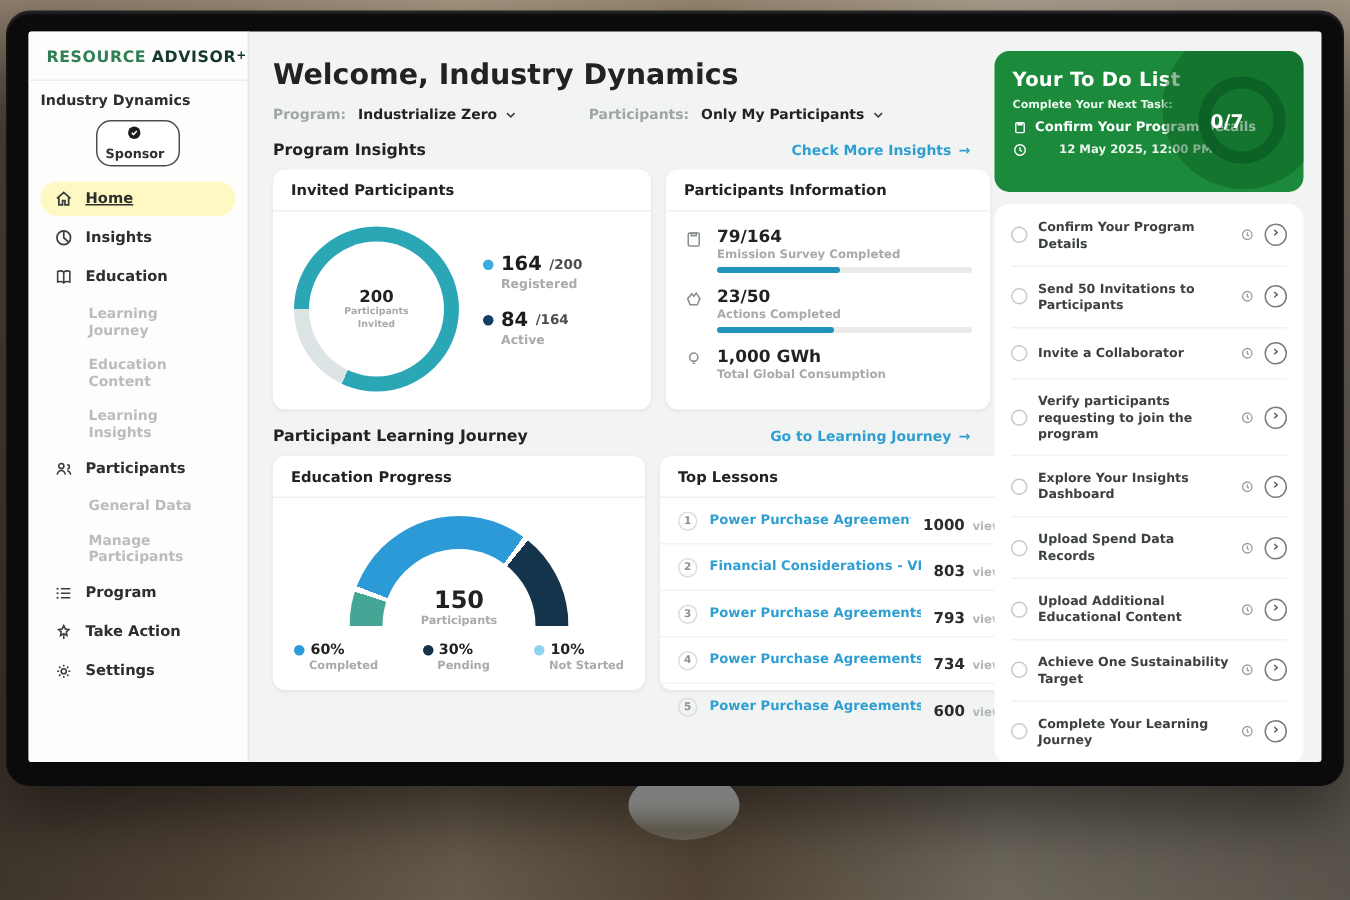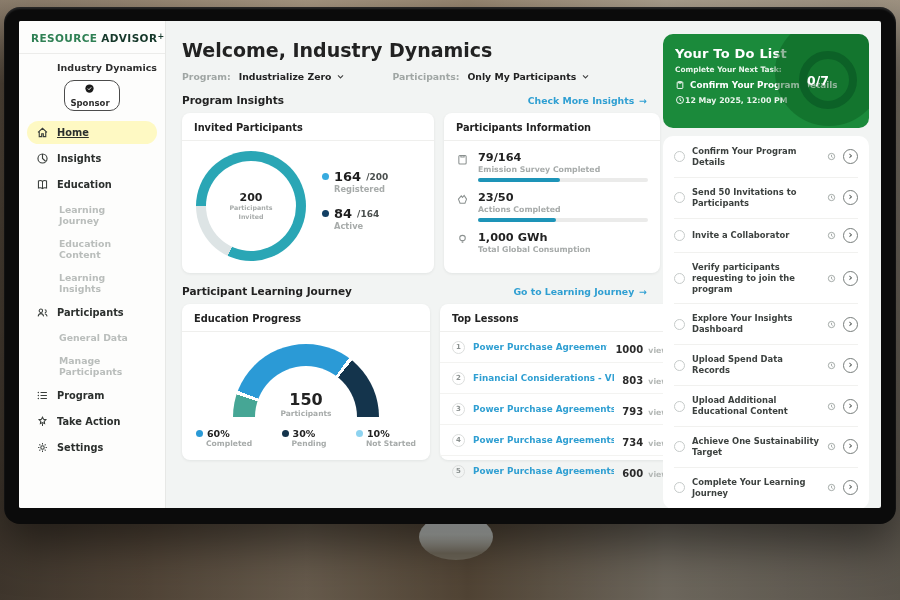--- a/index.html
+++ b/index.html
@@ -18,21 +18,21 @@
     border-radius:16px; padding:14px 15px 16px; box-shadow:0 20px 45px rgba(0,0,0,.5), inset 0 2px 2px rgba(255,255,255,.12); z-index:2; }
   .screen{ width:100%; height:100%; background:#f2f4f3; display:flex; overflow:hidden; border-radius:2px; }
 
   
   .sidebar{ width:147px; background:#fdfdfc; border-right:1px solid #e7e8e6; padding:11px 8px 0; flex:none; }
   .logo{ font-size:10.5px; letter-spacing:.4px; white-space:nowrap; padding-left:4px; }
   .logo .p1{ color:#2f8054; font-weight:700; }
   .logo .p2{ color:#16382a; font-weight:800; }
   .logo .plus{ color:#16382a; font-weight:800; font-size:8px; vertical-align:top; }
   .side-div{ border-top:1px solid #ececea; margin:9px -8px 8px; }
-  .org{ text-align:right; font-size:9.5px; font-weight:800; color:#2e2e2e; }
+  .org{ text-align:left; font-size:9.5px; font-weight:800; color:#2e2e2e; }
   .badge-row{ text-align:center; margin:6px 0 10px; }
   .badge{ display:inline-flex; align-items:center; gap:4px; border:1px solid #4c4c4c; border-radius:10px;
     padding:2px 9px 2px 5px; font-size:8.5px; font-weight:700; color:#2e2e2e; background:#fff;flex-direction:column; }
   .nav-item{ display:flex; align-items:center; gap:8px; padding:5px 9px; border-radius:14px;
     font-size:9.8px; font-weight:800; color:#2b2f2d; margin-bottom:3px; cursor:default; }
   .nav-item.active{ background:#fef9c3;text-decoration:underline; }
   .nav-item .ic{ width:13px; height:13px; flex:none; color:#3a3f3c; display:flex; }
   .nav-sub{ padding:5px 9px 5px 32px; font-size:9.3px; font-weight:700; color:#b9bdbb; margin-bottom:2px; }
   svg{ display:block; }
 
@@ -104,21 +104,21 @@
 
   
   .right{ width:224px; flex:none; padding:13px 12px 0 6px; display:flex; flex-direction:column; }
   .todo-card{ background:#1b8a3b; border-radius:10px; color:#fff; padding:12px 12px 11px; position:relative;
     overflow:hidden; height:94px; flex:none; }
   .todo-card .big-circ{ position:absolute; right:-14px; top:-16px; width:108px; height:108px; border-radius:50%;
     background:#15793257; background:rgba(10,90,32,.45); }
   .todo-title{ font-size:13px; font-weight:800; letter-spacing:.2px; }
   .todo-sub{ font-size:7.4px; font-weight:700; margin:4px 0 6px; color:#eaf5ec; }
   .todo-task{ display:flex; align-items:center; gap:5px; font-size:8.8px; font-weight:800; margin-bottom:5px; }
-  .todo-due{ display:flex; align-items:center; gap:0; font-size:7.8px; font-weight:700; color:#eaf5ec; }
+  .todo-due{ display:flex; align-items:flex-start; gap:21px; font-size:7.8px; font-weight:700; color:#eaf5ec; }
   .wic{ width:10px; height:10px; color:#fff; flex:none; }
   .todo-ring{ position:absolute; right:12px; top:17px; width:58px; height:58px; border-radius:50%;
     border:8px solid #0c6127; display:flex; align-items:center; justify-content:flex-start;
     font-size:12.5px; font-weight:800; color:#fff; }
   .tasks-card{ background:#fff; border-radius:10px; margin-top:8px; padding:1px 11px; flex:none; }
   .task-row{ display:flex; align-items:center; gap:7px; padding:9px 0; border-bottom:1px solid #f1f1ef; }
   .task-row:last-of-type{ border-bottom:none; }
   .cbx{ width:11px; height:11px; border:1.4px solid #c6cbca; border-radius:50%; flex:none; cursor:pointer; }
   .task-lab{ flex:1; font-size:8.4px; font-weight:800; color:#3c413f; line-height:1.3; cursor:pointer; }
   .info-ic{ width:9px; height:9px; color:#9aa09e; flex:none; }

